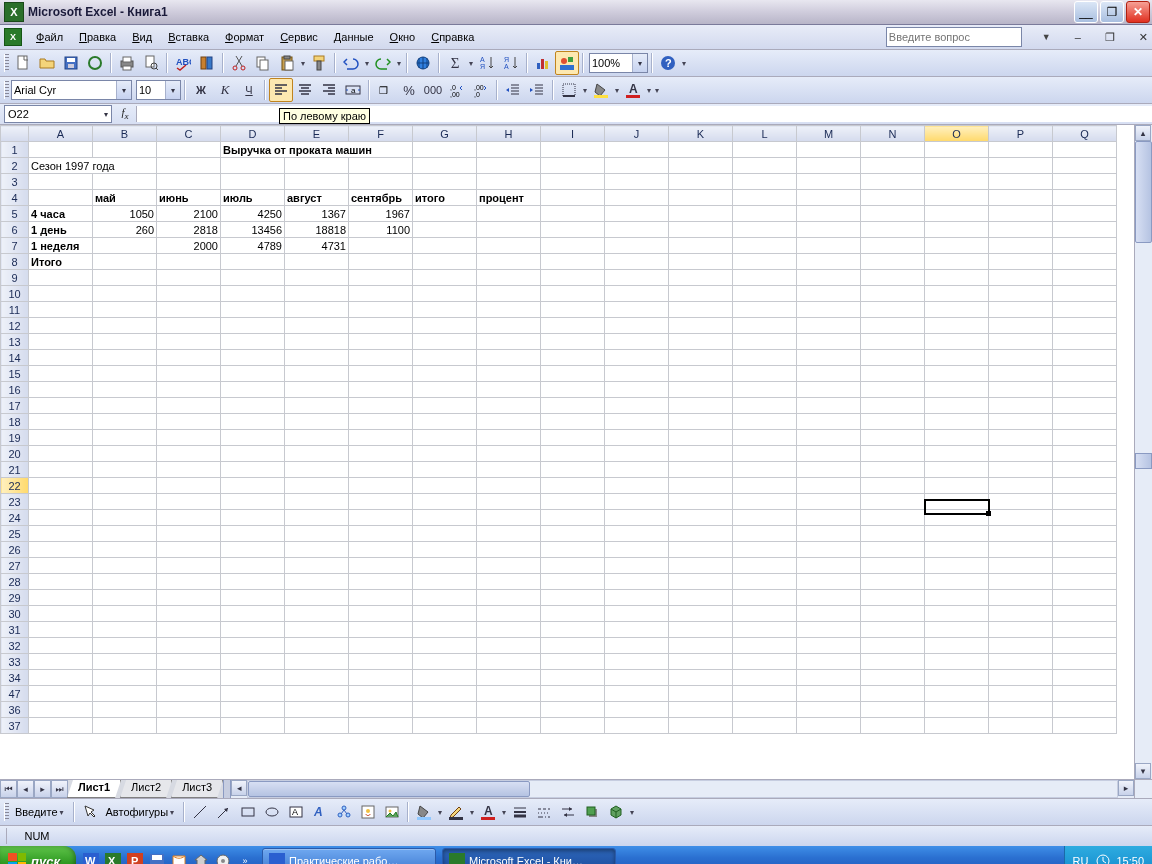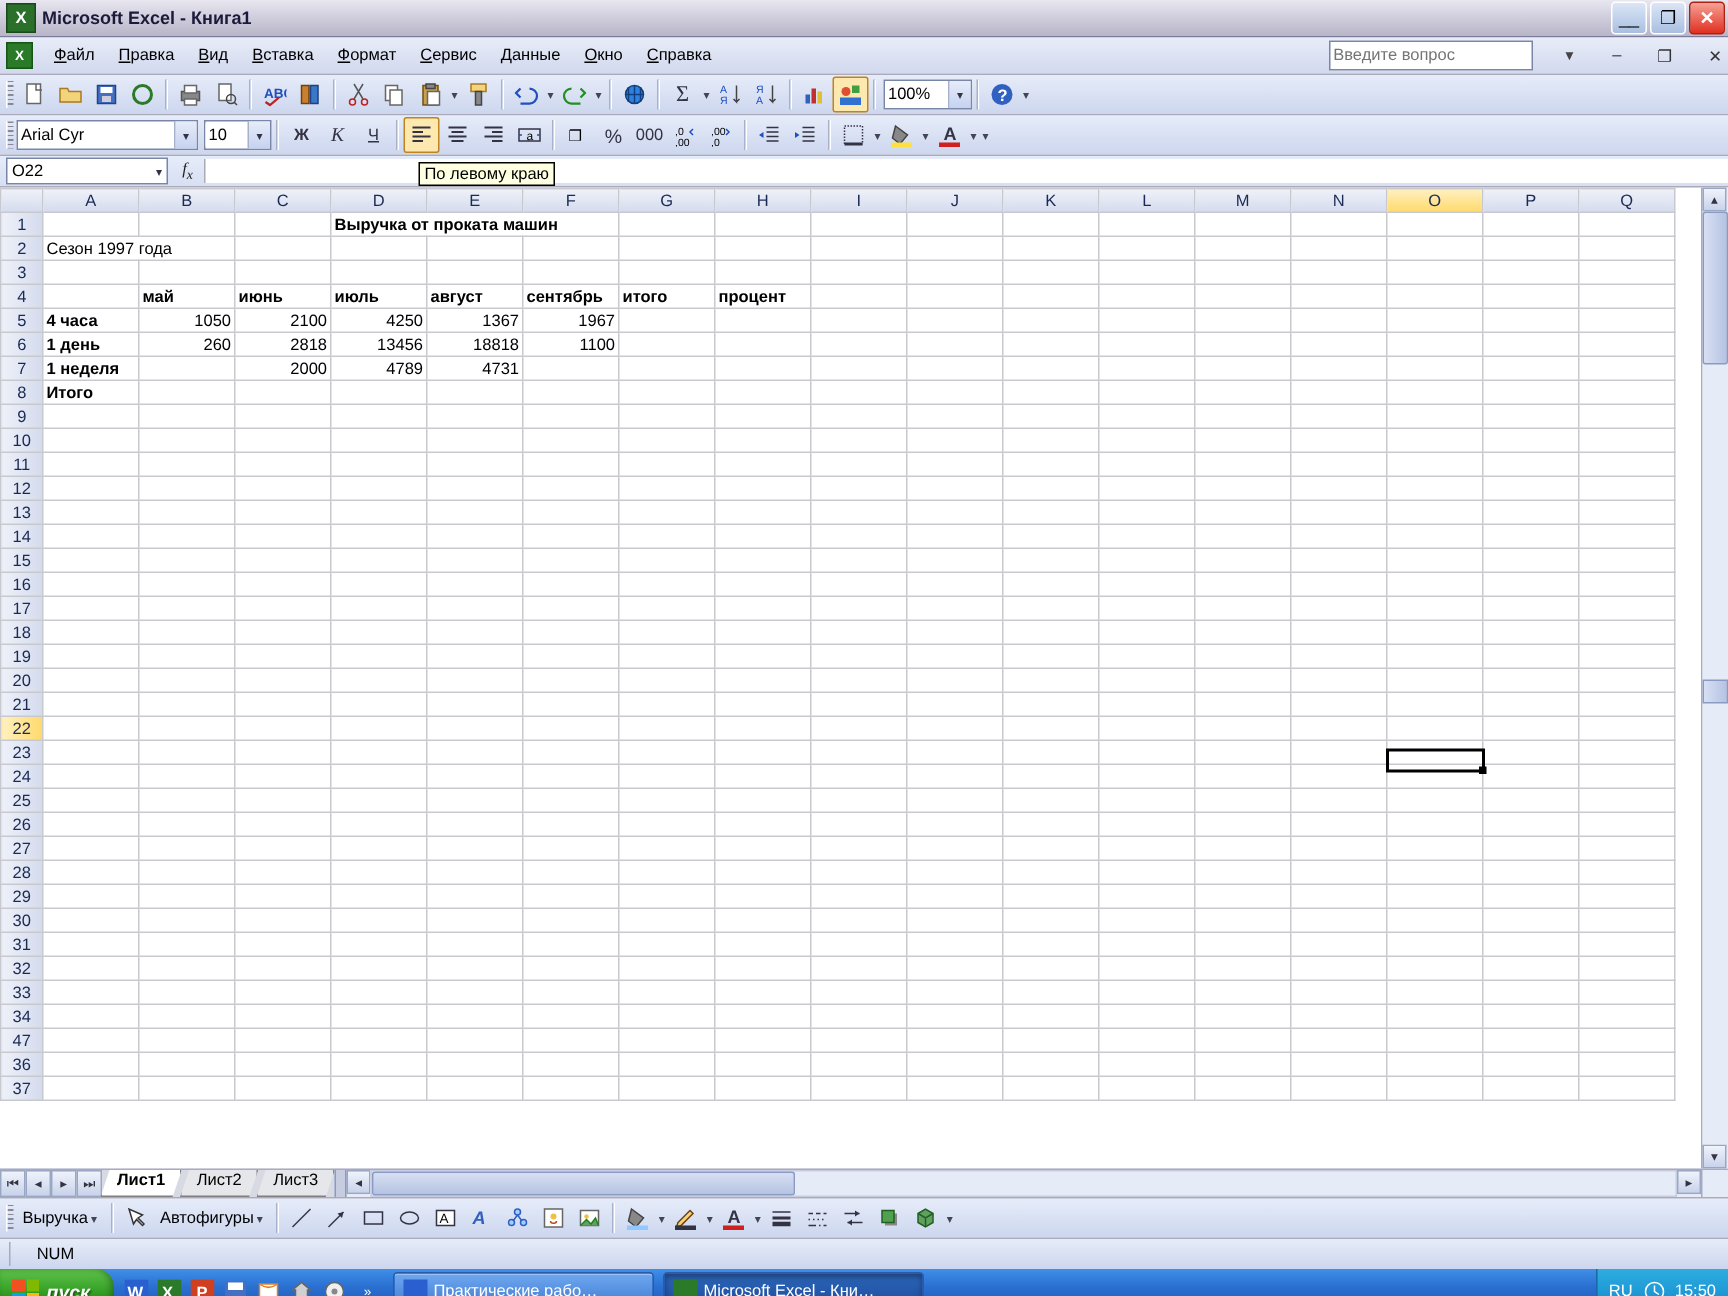--- a/index.html
+++ b/index.html
@@ -1257,21 +1257,21 @@
         <div class="thumb"></div>
       </div>
     <div class="arr">▸</div>
   </div>
   <div style="width:17px;background:#e6ecf7;border-left:1px solid #aab;"></div>
 </div>
 
 <div class="drawbar">
   <div class="grip"></div>
   <div class="txtbtn">
-      <span>Выручка</span>
+      <span>Введите</span>
       <span class="ddarrow">▾</span>
     </div>
   <div class="sep"></div>
   <div class="tbtn">
       <svg viewBox="0 0 16 16">
         <path d="M3 2l3 10 2-3 4 4 1-1-4-4 3-2z" fill="#fff" stroke="#333"></path>
       </svg>
     </div>
   <div class="txtbtn">
       <span>Автофигуры</span>

